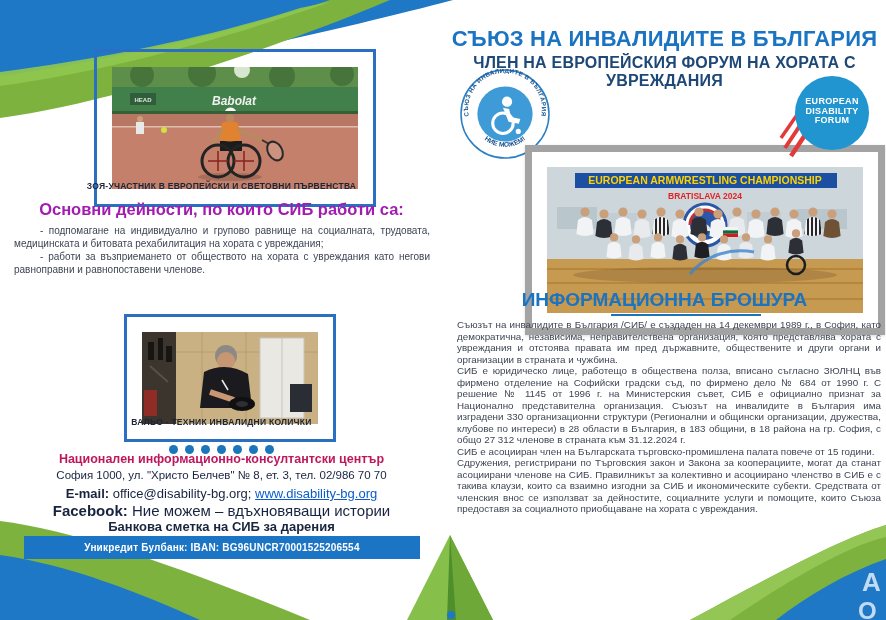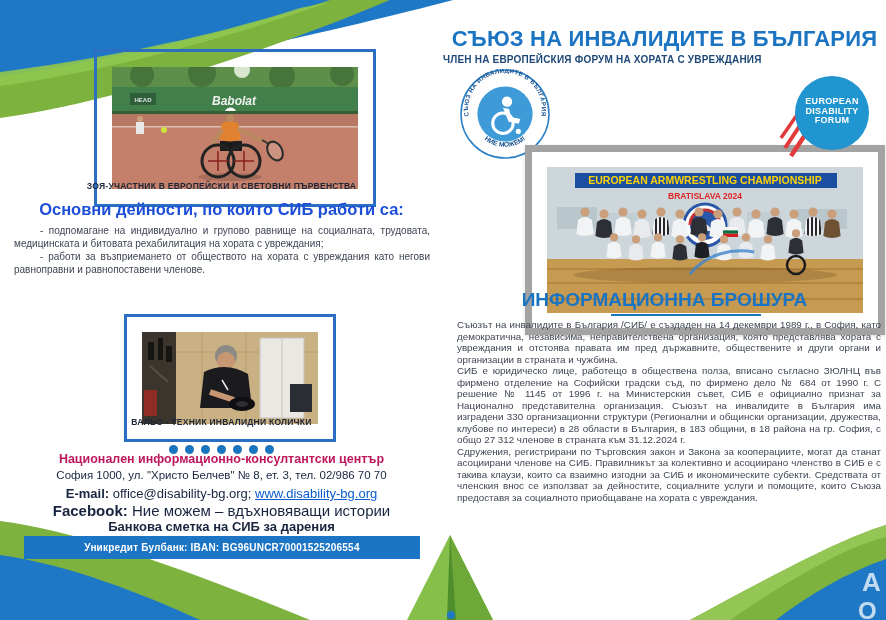--- a/index.html
+++ b/index.html
@@ -13,40 +13,40 @@
 
   
   .photo{position:absolute;margin:0;padding:15px;overflow:hidden;}
   .photo.blue-frame{border:3px solid #2a6fc2;}
   .photo.gray-frame{border:7px solid #a3a3a3;box-shadow:0 1px 3px rgba(0,0,0,.15);}
 
   .caption{position:absolute;width:100%;text-align:center;font-size:8.5px;font-weight:bold;
            color:#1c2437;letter-spacing:.25px;}
 
   .left-heading{position:absolute;top:200px;width:100%;text-align:center;font-size:16.5px;
-                font-weight:bold;color:#1d4ed8;}
+                font-weight:bold;color:#a21caf;}
   .bullets{position:absolute;top:224px;left:14px;width:416px;}
   .bullets p{margin:0;font-size:10px;line-height:13px;color:#3e4554;text-align:justify;text-indent:26px;}
 
   .dots{position:absolute;top:440px;width:100%;text-align:center;}
   .dots span{display:inline-block;width:9px;height:9px;border-radius:50%;background:#1b75bc;margin:0 3.5px;}
 
   .center-name{position:absolute;top:452px;width:100%;text-align:center;font-size:12.5px;font-weight:bold;color:#be185d;}
   .addr-line{position:absolute;top:469px;width:100%;text-align:center;font-size:11.5px;color:#18243f;}
   .email-line{position:absolute;top:486px;width:100%;text-align:center;font-size:13px;color:#18243f;}
   .fb-line{position:absolute;top:502px;width:100%;text-align:center;font-size:15px;color:#18243f;}
   .email-line b,.fb-line b{font-weight:bold;}
   .email-line a{color:#0a5ccc;text-decoration:underline;cursor:pointer;}
   .bank-heading{position:absolute;top:519px;width:100%;text-align:center;font-size:13px;font-weight:bold;color:#19253f;}
   .iban-bar{position:absolute;top:536px;left:24px;width:396px;height:23px;line-height:23px;background:#1b74c4;
             color:#fff;font-weight:bold;font-size:10px;text-align:center;letter-spacing:.2px;}
 
   .r-title{position:absolute;top:26px;width:100%;text-align:center;font-size:22px;font-weight:bold;
            color:#1a74c2;letter-spacing:.2px;}
-  .r-subtitle{position:absolute;top:54px;width:100%;font-size:10px;font-weight:bold;
+  .r-subtitle{position:absolute;top:54px;width:100%;text-align:center;font-size:16px;font-weight:bold;
               color:#1e4878;letter-spacing:.2px;}
   .sib-logo{position:absolute;left:17px;top:69px;width:90px;height:90px;}
   .edf-logo{position:absolute;left:352px;top:76px;width:74px;height:74px;border-radius:50%;
             background:#2095cf;z-index:2;}
   .edf-text{padding-top:21px;text-align:center;color:#fff;font-weight:bold;font-size:9px;line-height:9.5px;letter-spacing:.3px;}
   .edf-stripes{position:absolute;left:336px;top:112px;z-index:1;}
   .red-tick{position:absolute;left:402px;top:137px;width:5px;height:11px;background:#e03535;transform:rotate(32deg);}
 
   .r-section-title{position:absolute;top:289px;width:100%;text-align:center;font-size:19px;font-weight:bold;color:#1a74c2;}
   .r-underline{position:absolute;top:314px;left:168px;width:150px;height:2px;background:#1b75bc;}
@@ -291,17 +291,18 @@
     <svg class="corner-arc" width="68" height="30" viewBox="0 0 68 30">
       <path d="M2,28 C18,8 44,2 66,6" stroke="#3d85cc" stroke-width="3" fill="none" opacity="0.8"></path>
     </svg>
 
     <h3 class="r-section-title" style="margin:0">ИНФОРМАЦИОННА БРОШУРА</h3>
     <div class="r-underline"></div>
 
     <div class="r-body">
       <p>Съюзът на инвалидите в България /СИБ/ е създаден на 14 декември 1989 г., в София, като демократична, независима, неправителствена организация, която представлява хората с увреждания и отстоява правата им пред държавните, обществените и други органи и организации в страната и чужбина.</p>
       <p>СИБ е юридическо лице, работещо в обществена полза, вписано съгласно ЗЮЛНЦ във фирмено отделение на Софийски градски съд, по фирмено дело № 684 от 1990 г. С решение № 1145 от 1996 г. на Министерския съвет, СИБ е официално признат за Национално представителна организация. Съюзът на инвалидите в България има изградени 330 организационни структури (Регионални и общински организации, дружества, клубове по интереси) в 28 области в България, в 183 общини, в 18 района на гр. София, с общо 27 312 членове в страната към 31.12.2024 г.</p>
+      <p>СИБ е асоцииран член на Българската търговско-промишлена палата повече от 15 години.</p>
       <p>Сдружения, регистрирани по Търговския закон и Закона за кооперациите, могат да станат асоциирани членове на СИБ. Правилникът за колективно и асоциирано членство в СИБ е с такива клаузи, които са взаимно изгодни за СИБ и икономическите субекти. Средствата от членския внос се използват за дейностите, социалните услуги и помощите, които Съюза предоставя за социалното приобщаване на хората с увреждания.</p>
     </div>
   </section>
 
 </div>
 
 </body></html>

